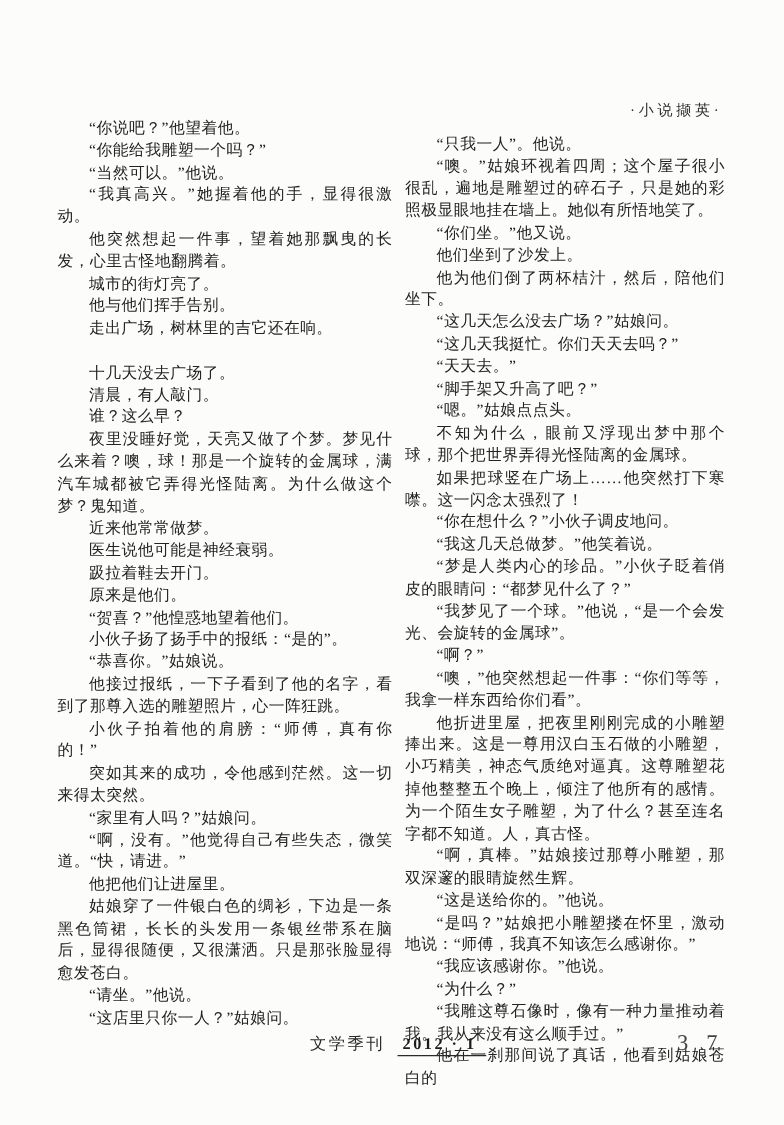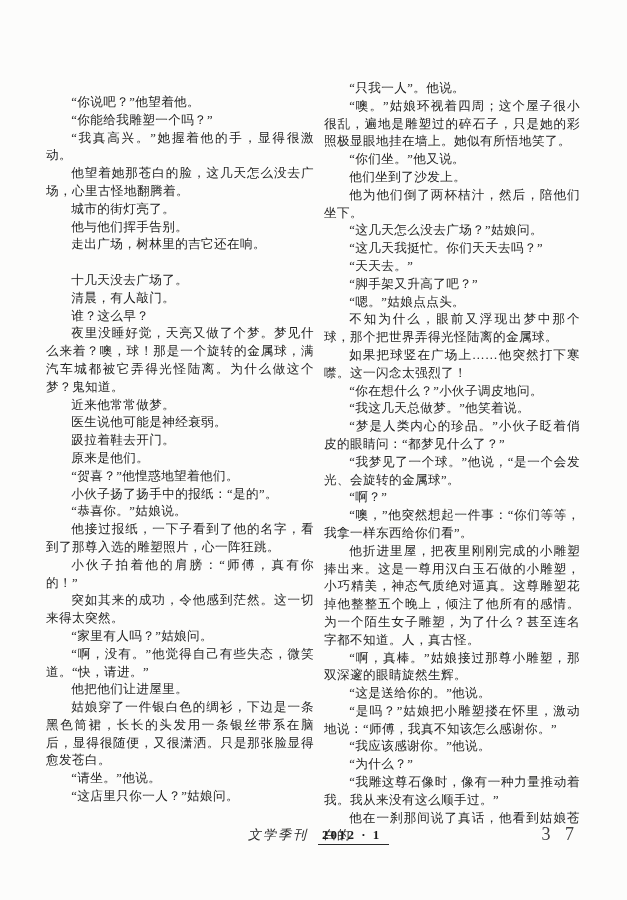--- a/index.html
+++ b/index.html
@@ -50,21 +50,20 @@
     height: 30px;
     font-size: 13px;
   }
   .footer-center {
     position: absolute;
     left: 248px;
     top: 2px;
     white-space: nowrap;
   }
   .journal-name {
-    font-style: italic;
     letter-spacing: 2px;
     color: #2a2a2a;
     margin-right: 10px;
   }
   .journal-issue {
     font-weight: bold;
     letter-spacing: 2px;
     color: #1c1c1c;
     border-bottom: 1.5px solid #2a2a2a;
     padding: 0 8px 2px 4px;
@@ -81,22 +80,23 @@
 </style>
 </head>
 <body>
 
 <div class="page">
 
   <div class="column col-left">
     <div>
         <p class="para">“你说吧？”他望着他。</p>
         <p class="para">“你能给我雕塑一个吗？”</p>
+        <p class="para">“当然可以。”他说。</p>
         <p class="para">“我真高兴。”她握着他的手，显得很激动。</p>
-        <p class="para">他望着她那苍白的脸，这几天怎么没去广场，心里古怪地翻腾着。</p>
+        <p class="para">他突然想起一件事，望着她那飘曳的长发，心里古怪地翻腾着。</p>
         <p class="para">城市的街灯亮了。</p>
         <p class="para">他与他们挥手告别。</p>
         <p class="para">走出广场，树林里的吉它还在响。</p>
         <p class="para"></p>
         <p class="para">十几天没去广场了。</p>
         <p class="para">清晨，有人敲门。</p>
         <p class="para">谁？这么早？</p>
         <p class="para">夜里没睡好觉，天亮又做了个梦。梦见什么来着？噢，球！那是一个旋转的金属球，满汽车城都被它弄得光怪陆离。为什么做这个梦？鬼知道。</p>
         <p class="para">近来他常常做梦。</p>
         <p class="para">医生说他可能是神经衰弱。</p>
@@ -111,20 +111,21 @@
         <p class="para">“家里有人吗？”姑娘问。</p>
         <p class="para">“啊，没有。”他觉得自己有些失态，微笑道。“快，请进。”</p>
         <p class="para">他把他们让进屋里。</p>
         <p class="para">姑娘穿了一件银白色的绸衫，下边是一条黑色筒裙，长长的头发用一条银丝带系在脑后，显得很随便，又很潇洒。只是那张脸显得愈发苍白。</p>
         <p class="para">“请坐。”他说。</p>
         <p class="para">“这店里只你一人？”姑娘问。</p>
       </div>
   </div>
 
   <div class="column col-right">
+    <div class="header-marker">·小说撷英·</div>
     <div>
         <p class="para">“只我一人”。他说。</p>
         <p class="para">“噢。”姑娘环视着四周；这个屋子很小很乱，遍地是雕塑过的碎石子，只是她的彩照极显眼地挂在墙上。她似有所悟地笑了。</p>
         <p class="para">“你们坐。”他又说。</p>
         <p class="para">他们坐到了沙发上。</p>
         <p class="para">他为他们倒了两杯桔汁，然后，陪他们坐下。</p>
         <p class="para">“这几天怎么没去广场？”姑娘问。</p>
         <p class="para">“这几天我挺忙。你们天天去吗？”</p>
         <p class="para">“天天去。”</p>
         <p class="para">“脚手架又升高了吧？”</p>

